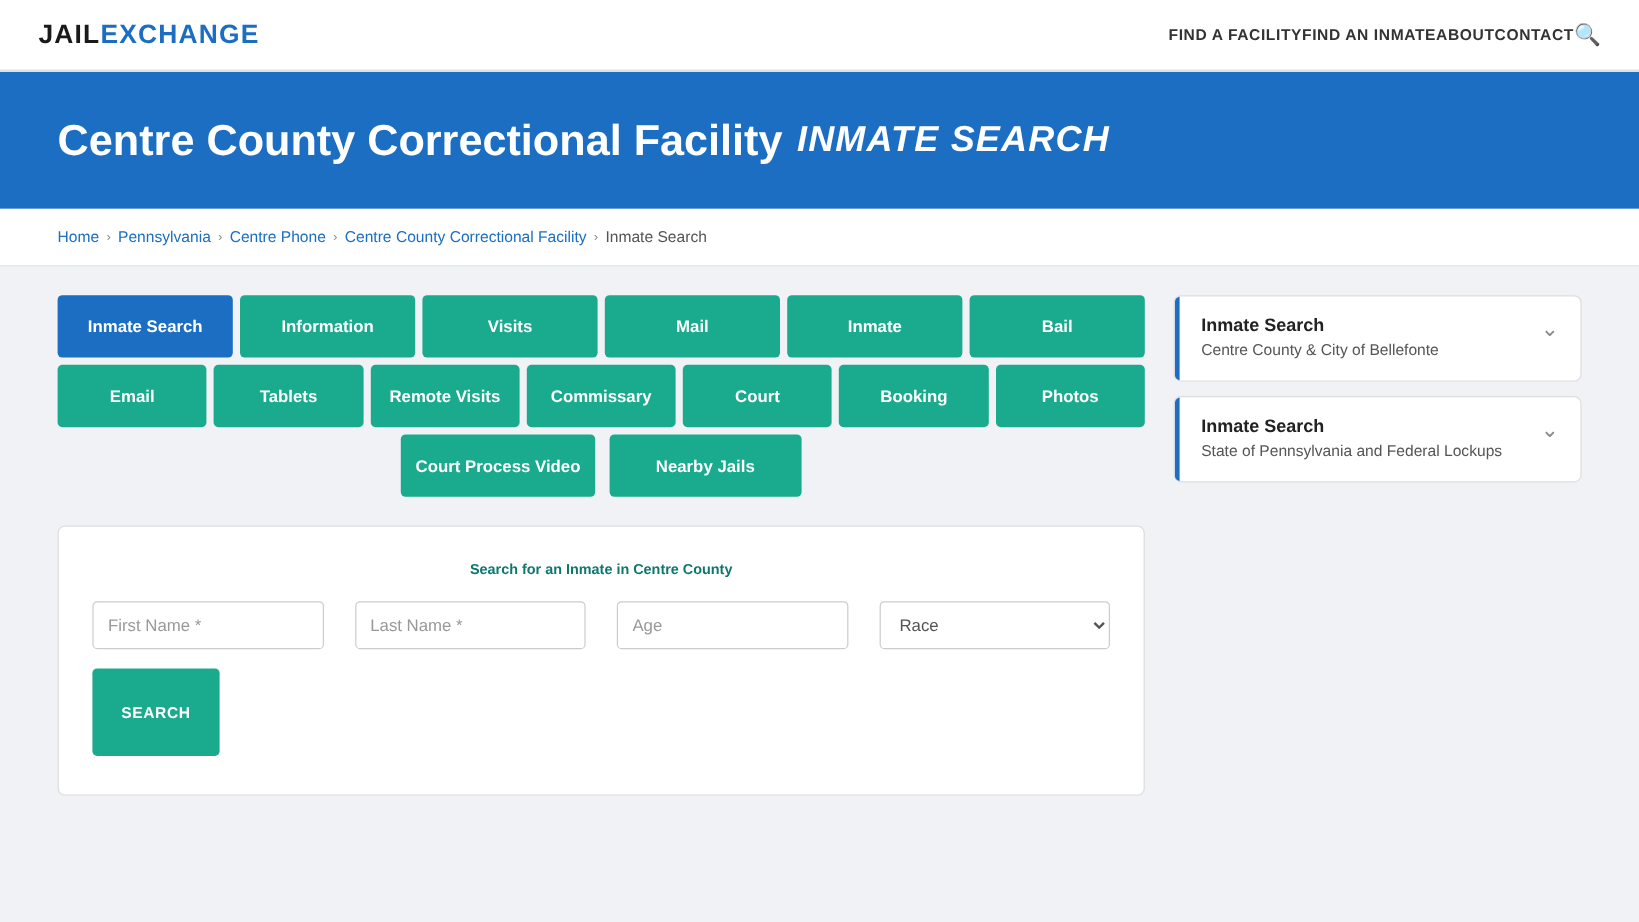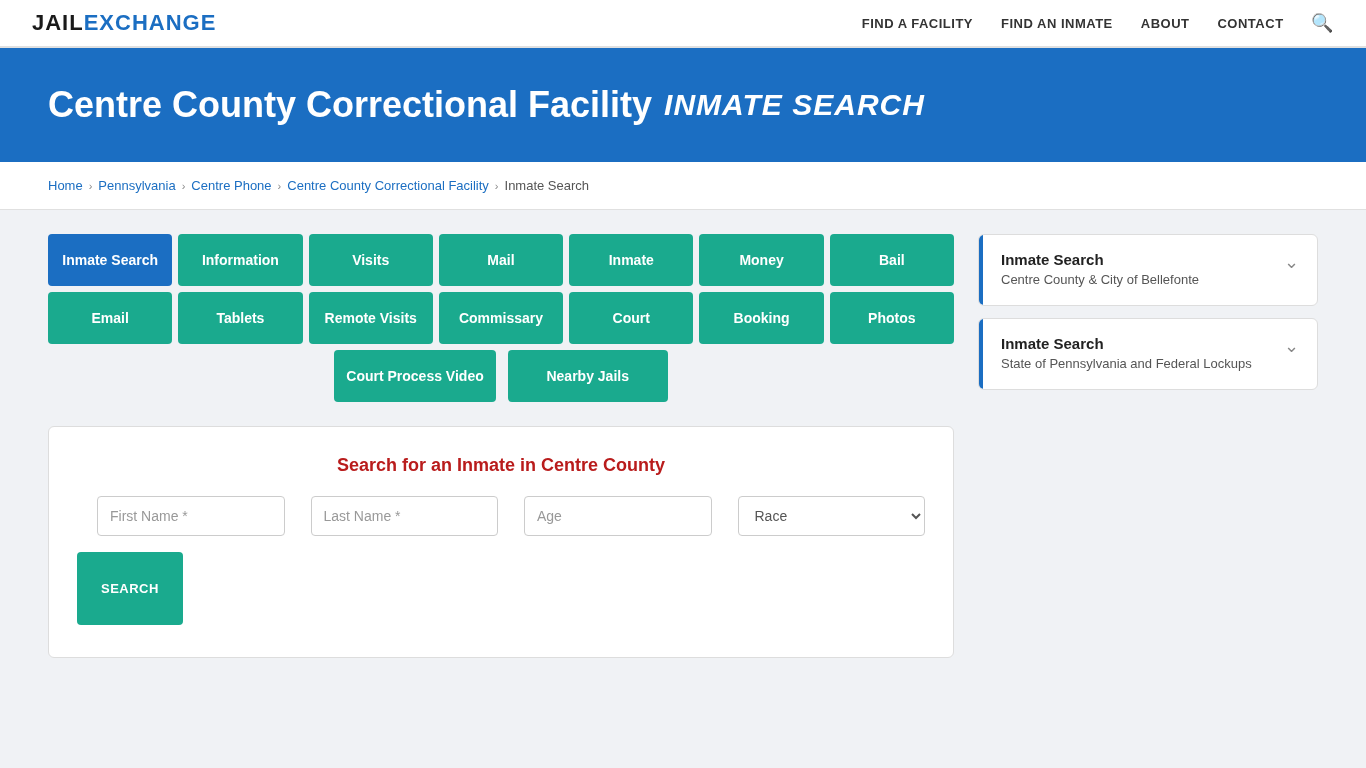--- a/index.html
+++ b/index.html
@@ -6,34 +6,33 @@
     body { font-family: 'Arial', sans-serif; background: #f0f2f5; color: #333; }
 
     
     .navbar {
       background: #fff;
       border-bottom: 2px solid #e0e0e0;
       display: flex;
       align-items: center;
       justify-content: space-between;
       padding: 0 32px;
-      height: 48px;
+      height: 60px;
     }
     .navbar-brand {
       font-size: 22px;
       font-weight: 900;
       letter-spacing: 1px;
       color: #1a1a1a;
     }
     .navbar-brand span.jail { color: #1a1a1a; }
     .navbar-brand span.exchange { color: #1b6ec2; }
     .nav-links {
       display: flex;
       align-items: center;
-      gap: 28px;
       list-style: none;
     }
     .nav-links li a {
       text-decoration: none;
       color: #333;
       font-size: 13px;
       font-weight: 700;
       letter-spacing: 0.5px;
     }
     .search-icon-nav {
@@ -133,31 +132,30 @@
 
     
     .search-box {
       background: #fff;
       border: 1px solid #ddd;
       border-radius: 6px;
       padding: 28px 28px 32px;
     }
     .search-box h2 {
       text-align: center;
-      font-size: 18px;
+      font-size: 12px;
       font-weight: 700;
       margin-bottom: 20px;
-      color: #b91c1c;
+      color: #0f766e;
     }
     .search-fields {
       display: flex;
       gap: 26px;
       flex-wrap: wrap;
       margin-bottom: 16px;
-      margin-left: 20px;
     }
     .search-fields input, .search-fields select {
       border: 1px solid #ccc;
       border-radius: 4px;
       padding: 10px 12px;
       font-size: 14px;
       color: #555;
       background: #fff;
       flex: 1;
       min-width: 120px;
@@ -261,21 +259,20 @@
   <div class="left-col">
 
     <div class="nav-buttons">
 
       <div class="btn-row">
         <button class="nav-btn active">Inmate Search</button>
         <button class="nav-btn">Information</button>
         <button class="nav-btn">Visits</button>
         <button class="nav-btn">Mail</button>
         <button class="nav-btn">Inmate</button>
-        <button class="nav-btn">Money</button>
         <button class="nav-btn">Bail</button>
       </div>
 
       <div class="btn-row">
         <button class="nav-btn">Email</button>
         <button class="nav-btn">Tablets</button>
         <button class="nav-btn">Remote Visits</button>
         <button class="nav-btn">Commissary</button>
         <button class="nav-btn">Court</button>
         <button class="nav-btn">Booking</button>

